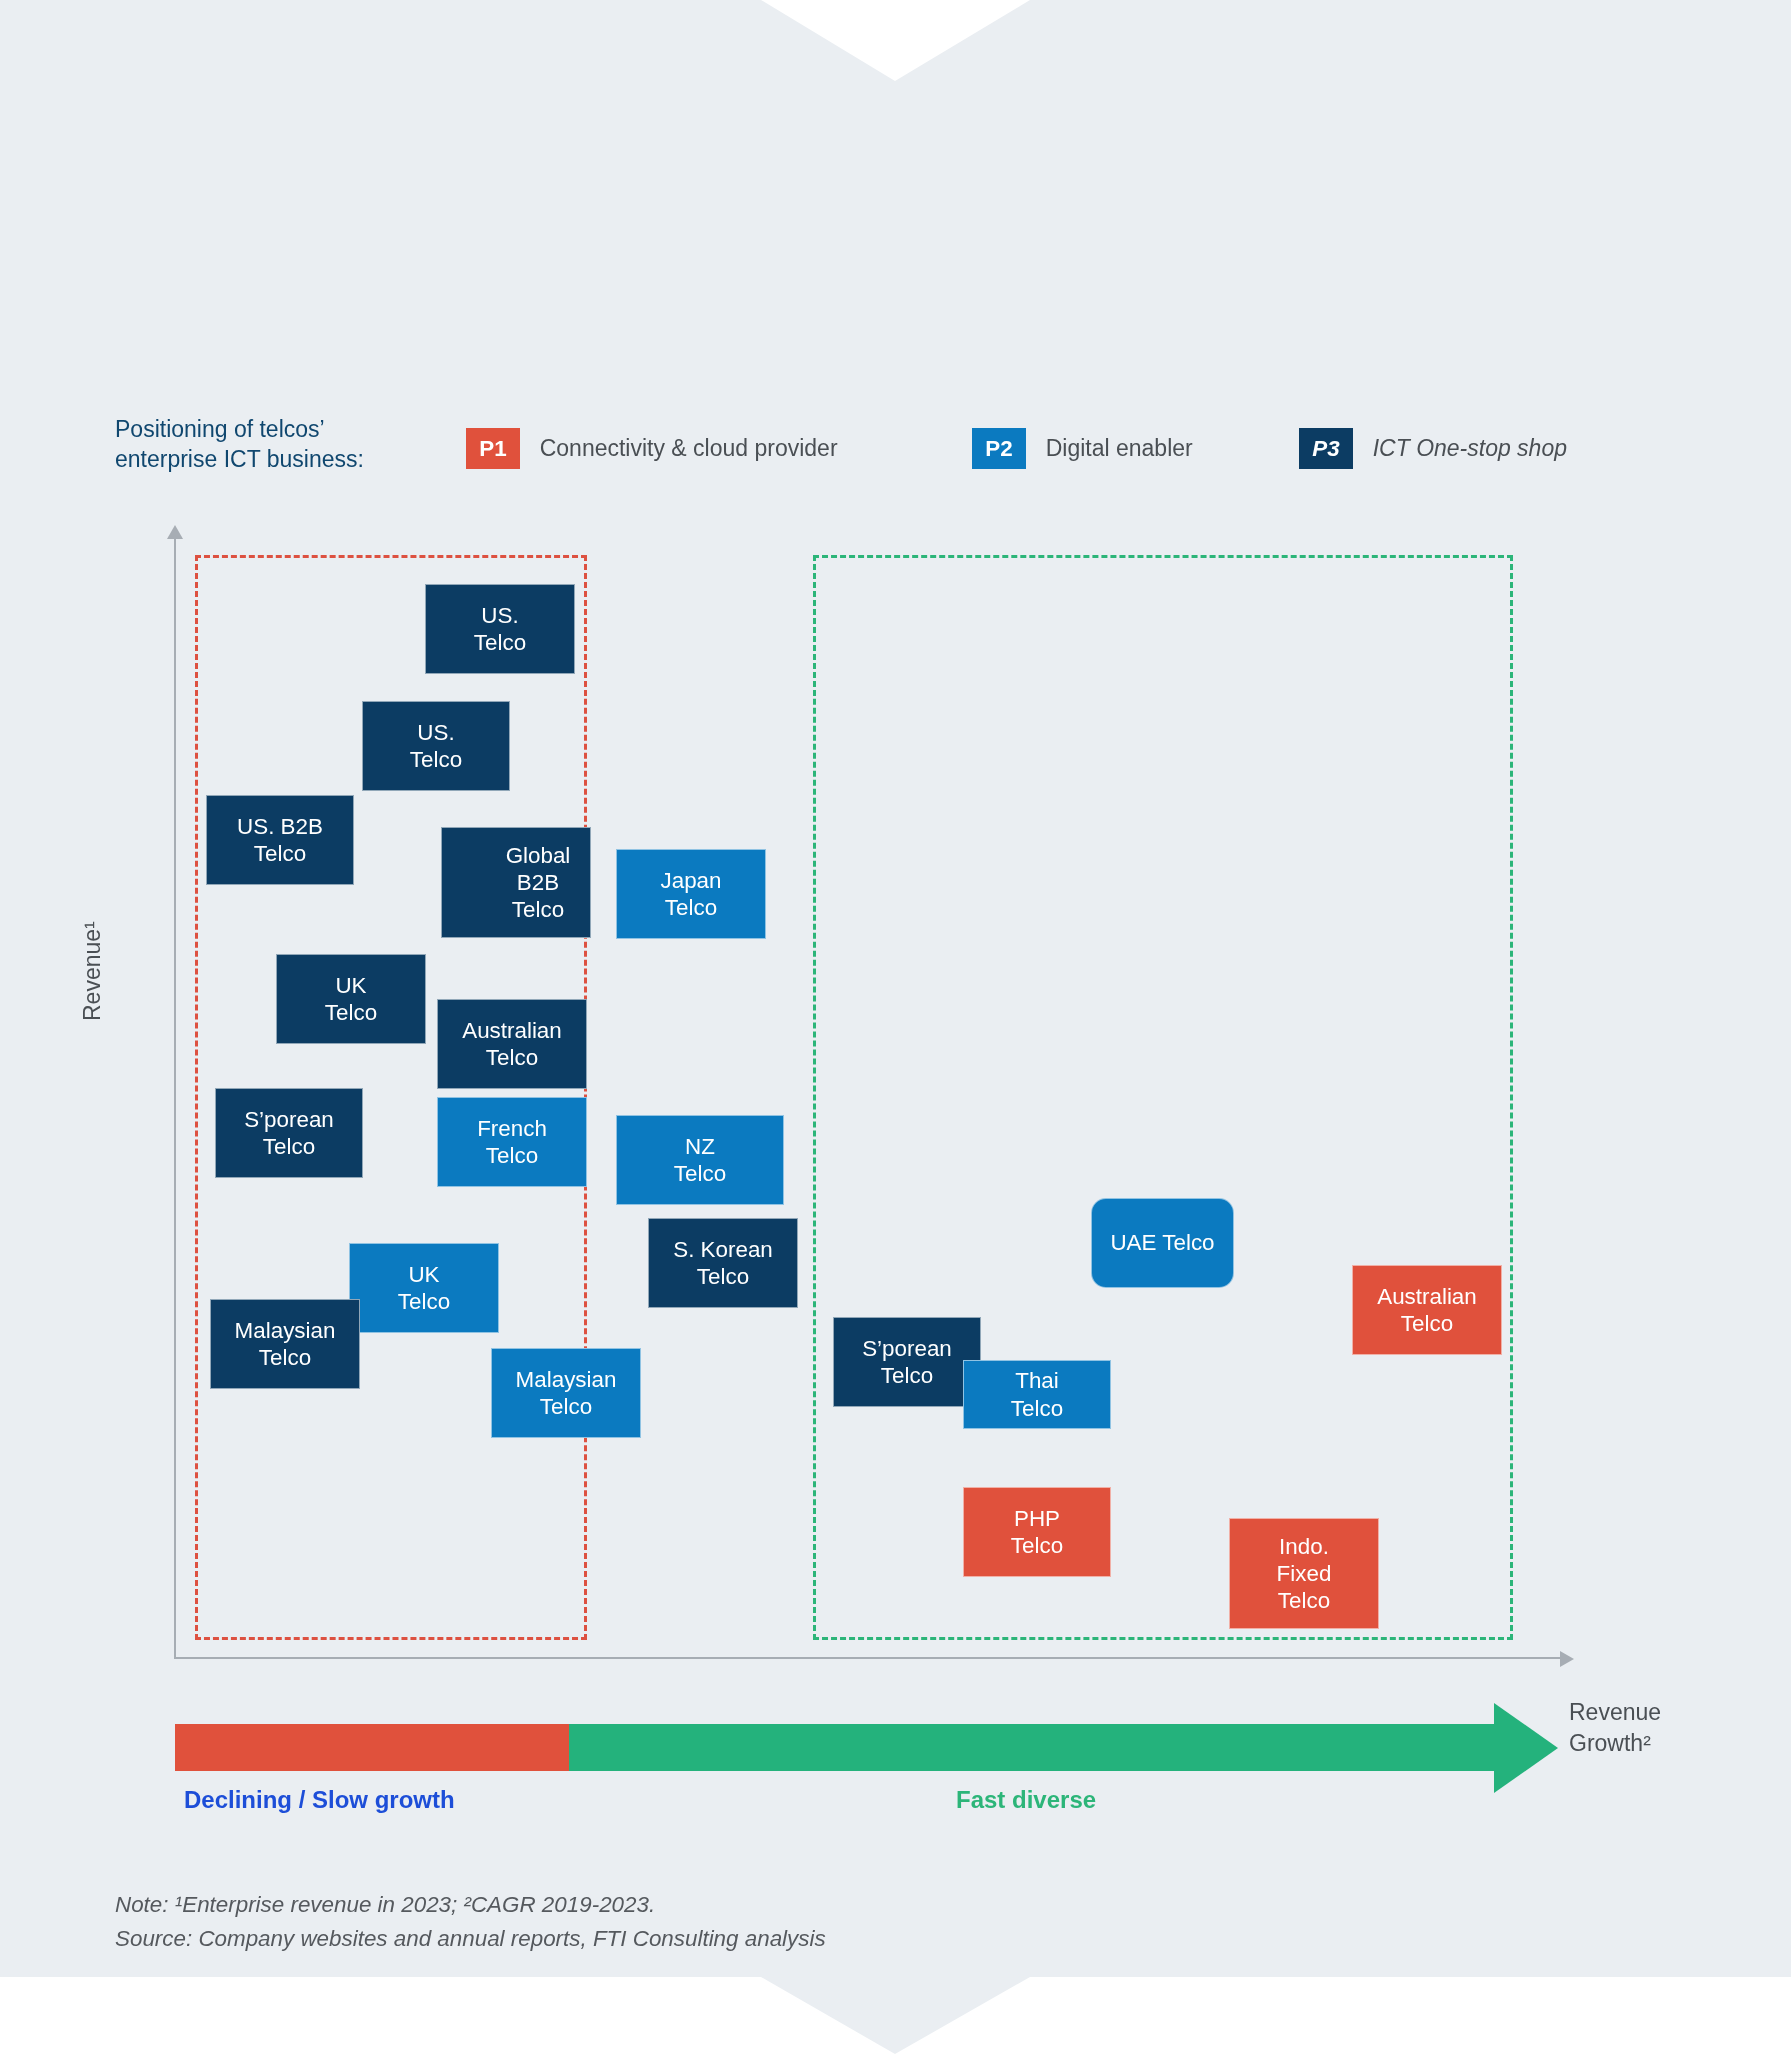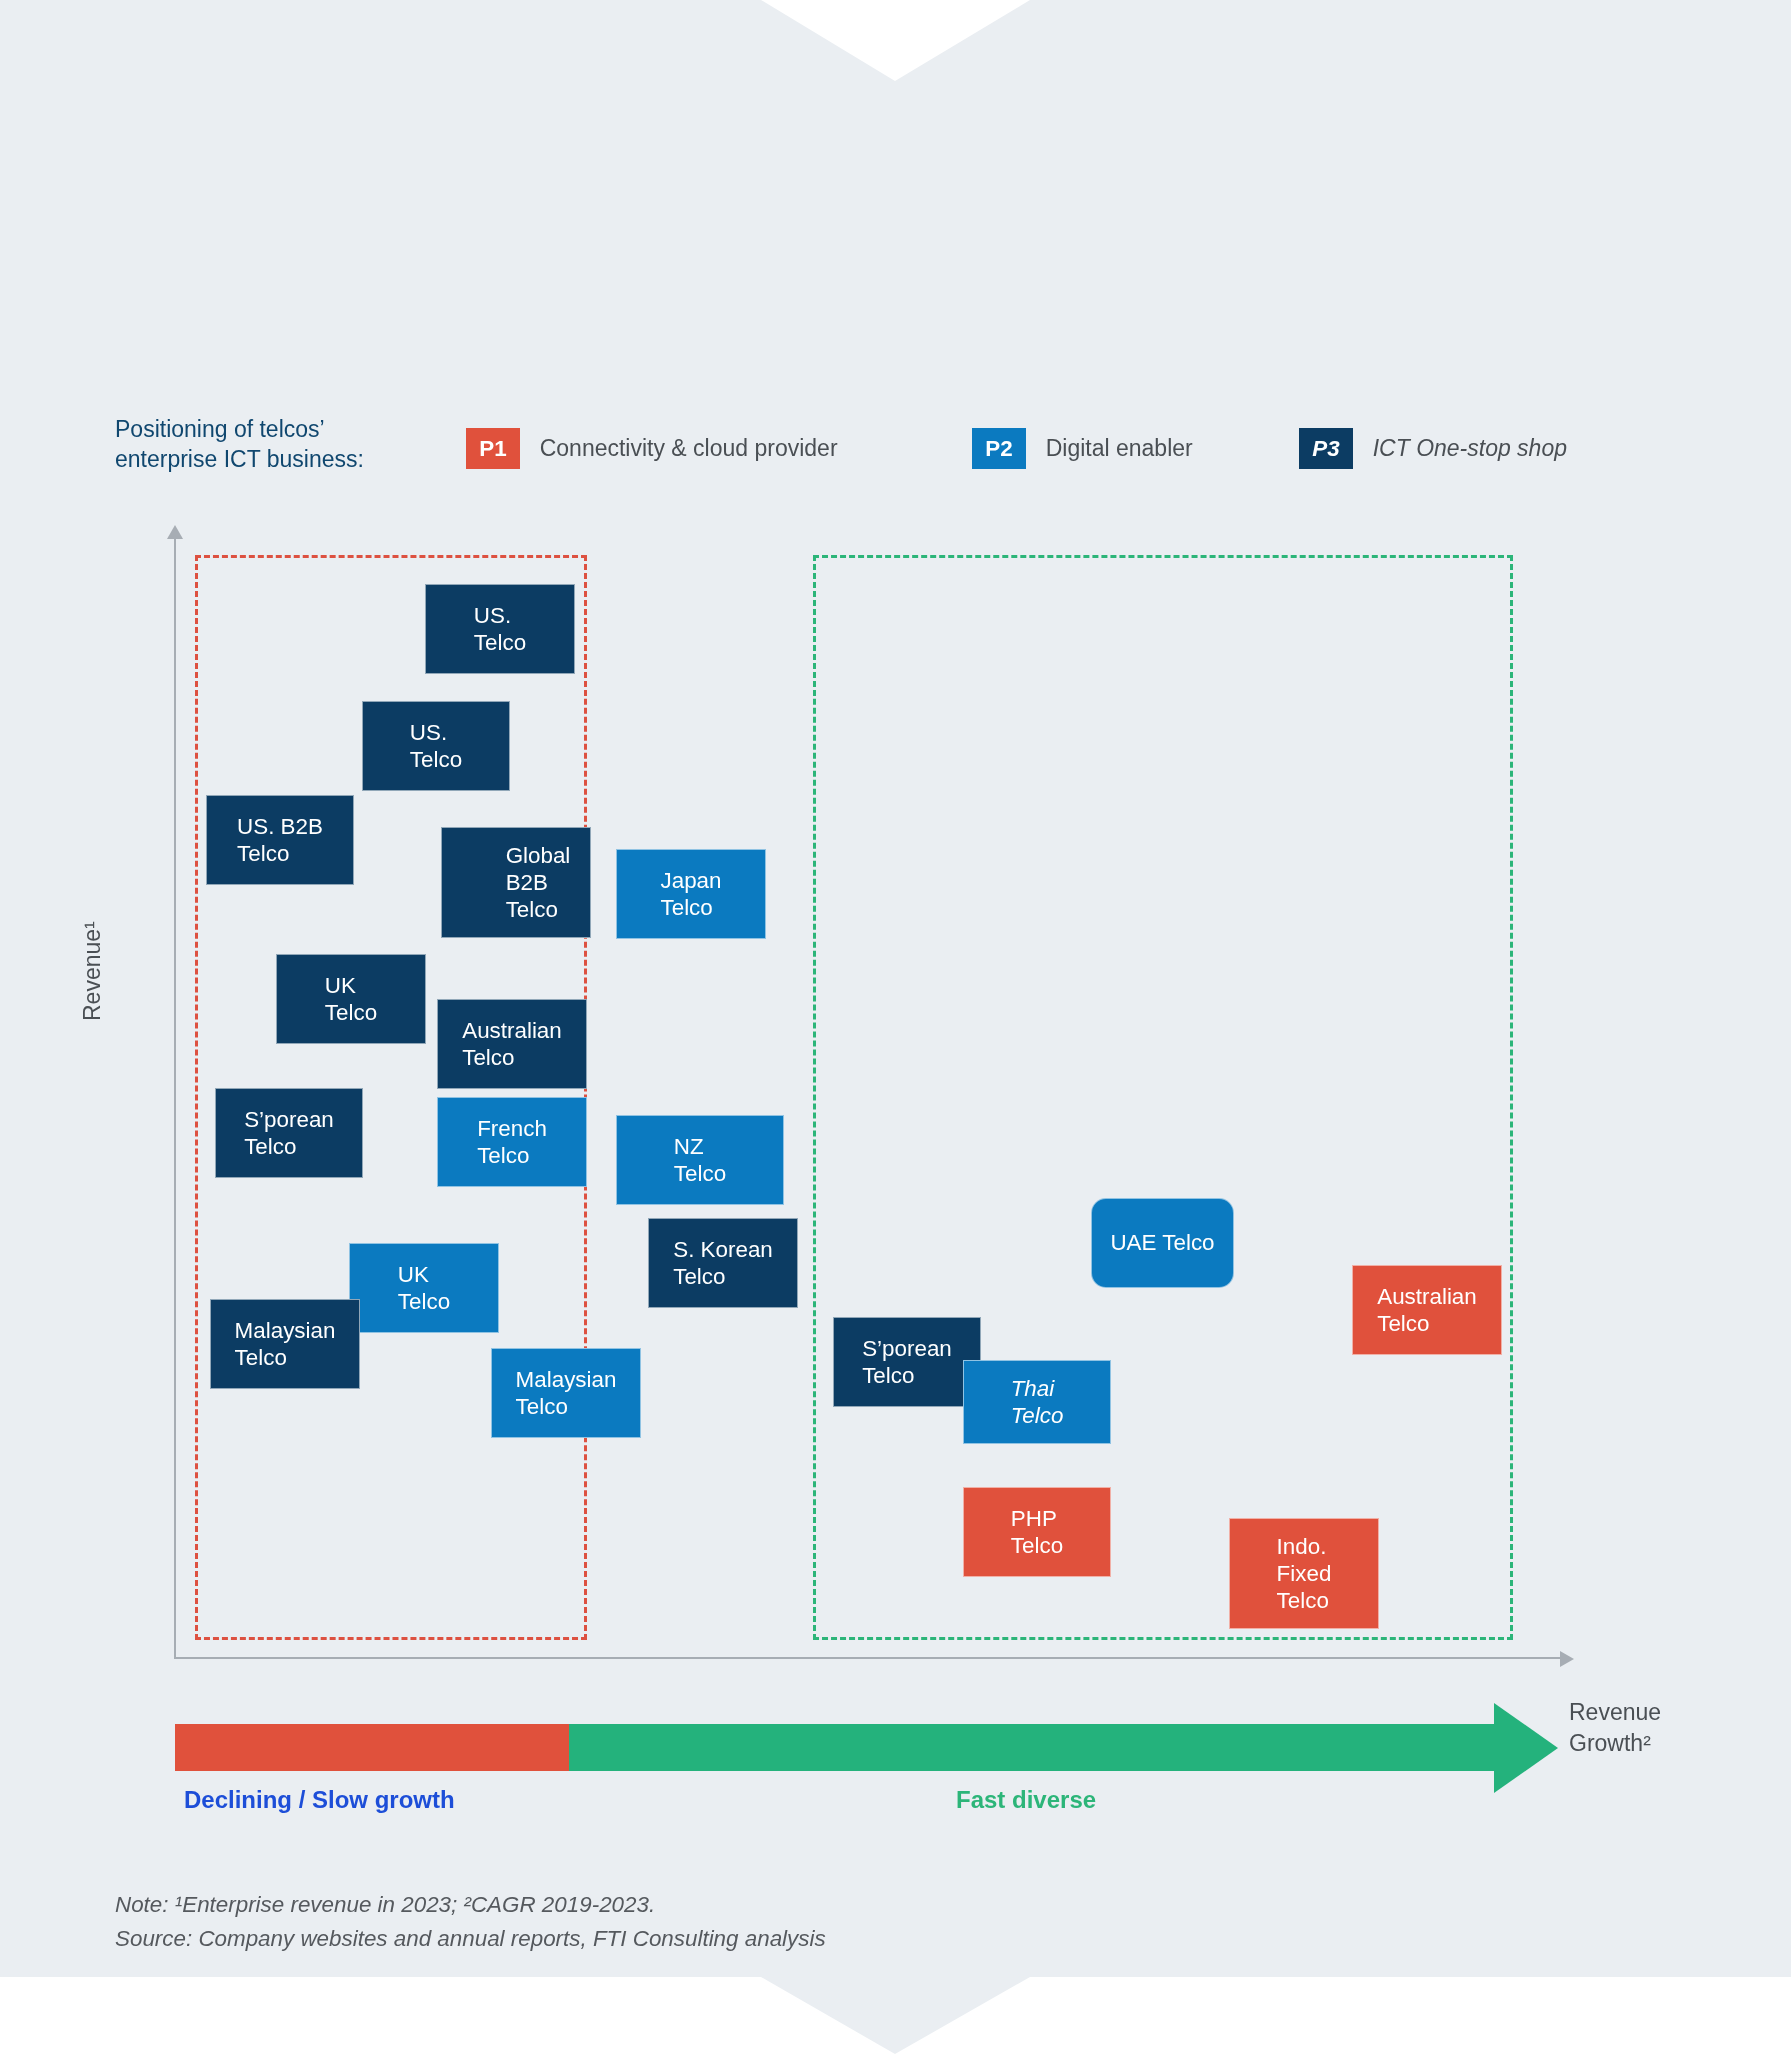--- a/index.html
+++ b/index.html
@@ -88,21 +88,21 @@
   }
 
   .zone{position:absolute;box-sizing:border-box;}
   .zone-red{left:195px;top:555px;width:392px;height:1085px;border:3.6px dashed #dd5141;}
   .zone-green{left:813px;top:555px;width:700px;height:1085px;border:3.6px dashed #2cb579;}
 
   
   .box{
     position:absolute;box-sizing:border-box;
     color:#ffffff;display:flex;align-items:center;justify-content:center;
-    font-size:22.4px;line-height:1.22;
+    text-align:center;font-size:22.4px;line-height:1.22;
     border:0.9px solid rgba(255,255,255,.55);
   }
   .p1{background:#e0513c;}
   .p2{background:#0b7ac0;}
   .p3{background:#0c3c63;}
 
   
   .bar-red{
     position:absolute;left:175px;top:1724px;width:394px;height:47px;
     background:#e0513c;
@@ -218,21 +218,21 @@
         </div>
         <div class="box p3" style="left: 210px; top: 1299px; width: 150px; height: 90px;">
           <span>Malaysian<br>Telco</span>
         </div>
         <div class="box p3" style="left: 833px; top: 1317px; width: 148px; height: 90px;">
           <span>S’porean<br>Telco</span>
         </div>
         <div class="box p2" style="left: 491px; top: 1348px; width: 150px; height: 90px;">
           <span>Malaysian<br>Telco</span>
         </div>
-        <div class="box p2" style="left: 963px; top: 1360px; width: 148px; height: 84px; font-style: italic;">
+        <div class="box p2" style="left: 963px; top: 1360px; width: 148px; height: 69px;">
           <span>Thai<br>Telco</span>
         </div>
         <div class="box p1" style="left: 963px; top: 1487px; width: 148px; height: 90px;">
           <span>PHP<br>Telco</span>
         </div>
         <div class="box p1" style="left: 1229px; top: 1518px; width: 150px; height: 111px;">
           <span>Indo.<br>Fixed<br>Telco</span>
         </div>
       </div>
   </div>

